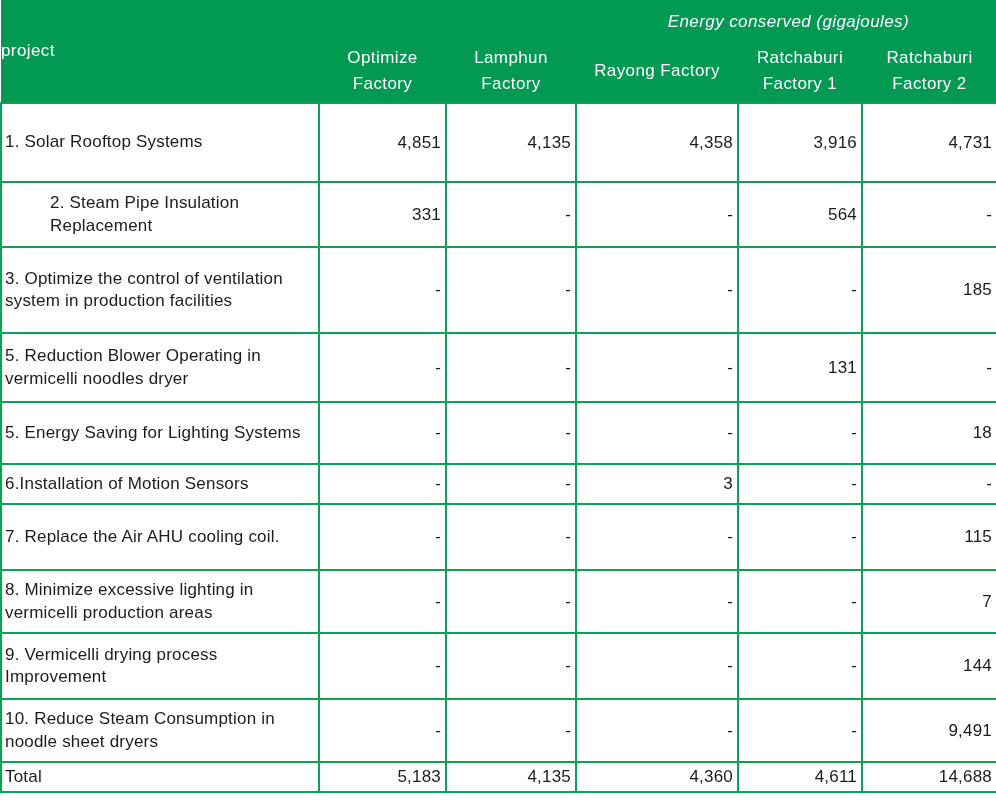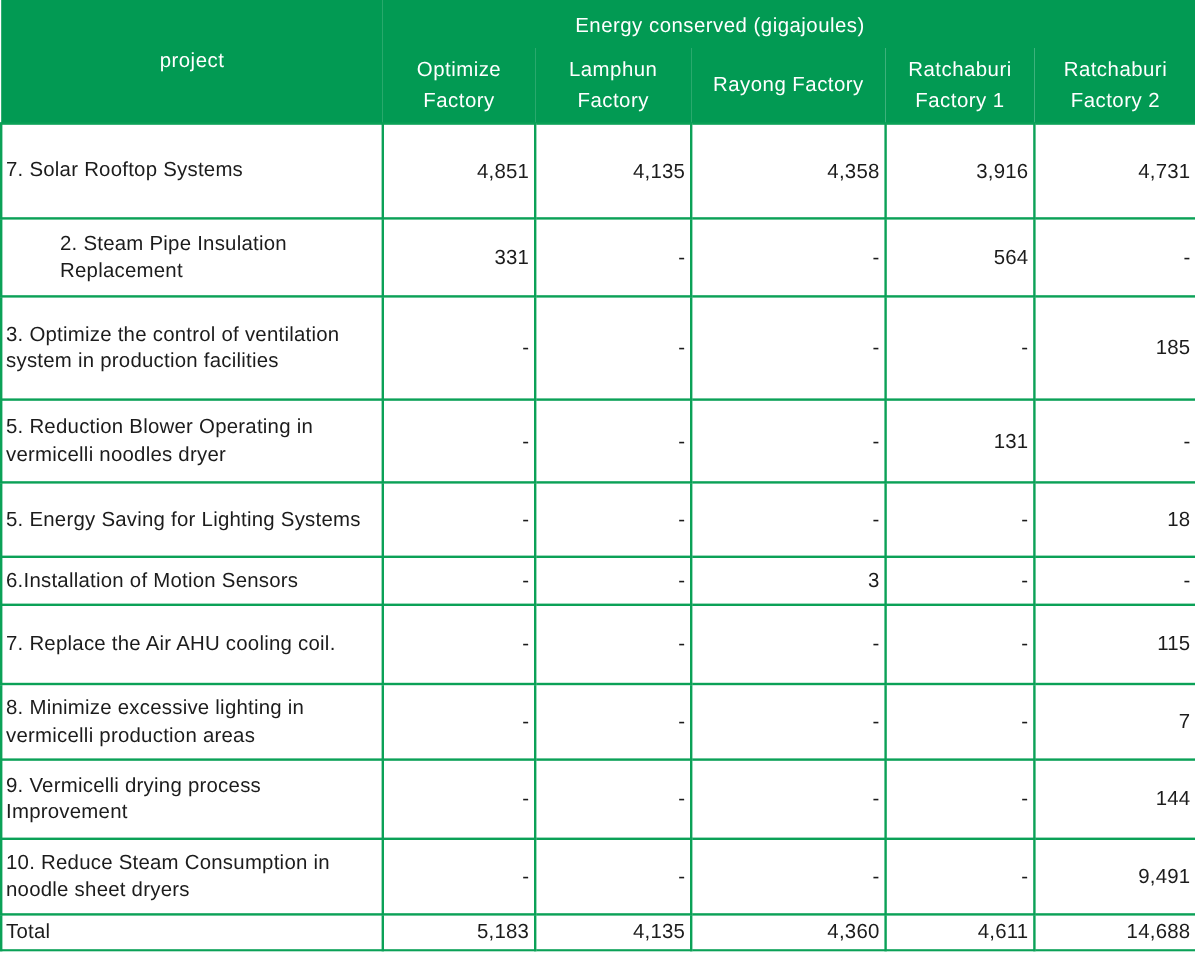--- a/index.html
+++ b/index.html
@@ -23,27 +23,28 @@
     background: var(--header-bg, #029a53);
     color: var(--header-text, #ffffff);
     font-weight: 400;
     border: 0;
     padding: 0;
     font-size: 17px;
     letter-spacing: 0.4px;
   }
   th.th-group {
     height: 40px;
-    text-align: center;
+    text-align: right;
     vertical-align: middle;
     
-    padding: 4px 116px 0 0;
+    padding: 4px 88px 0 0;
+    font-style: italic;
   }
   th.th-project {
-    text-align: center;
+    text-align: left;
     vertical-align: middle;
   }
   th.th-factory {
     height: 63px;
     text-align: center;
     vertical-align: middle;
     line-height: 1.55;
     padding: 0 13px;
   }
   th.th-factory.nowrap-pad { padding: 0 2px; }
@@ -98,21 +99,21 @@
       <tr>
         <th class="th-factory">Optimize Factory</th>
         <th class="th-factory">Lamphun Factory</th>
         <th class="th-factory nowrap-pad">Rayong Factory</th>
         <th class="th-factory">Ratchaburi Factory 1</th>
         <th class="th-factory">Ratchaburi Factory 2</th>
       </tr>
     </thead>
     <tbody>
         <tr>
-          <td class="project">7. Solar Rooftop Systems</td>
+          <td class="project">1. Solar Rooftop Systems</td>
           <td class="num">4,851</td>
           <td class="num">4,135</td>
           <td class="num">4,358</td>
           <td class="num">3,916</td>
           <td class="num">4,731</td>
         </tr>
         <tr>
           <td class="project">2. Steam Pipe Insulation Replacement</td>
           <td class="num">331</td>
           <td class="num">-</td>

